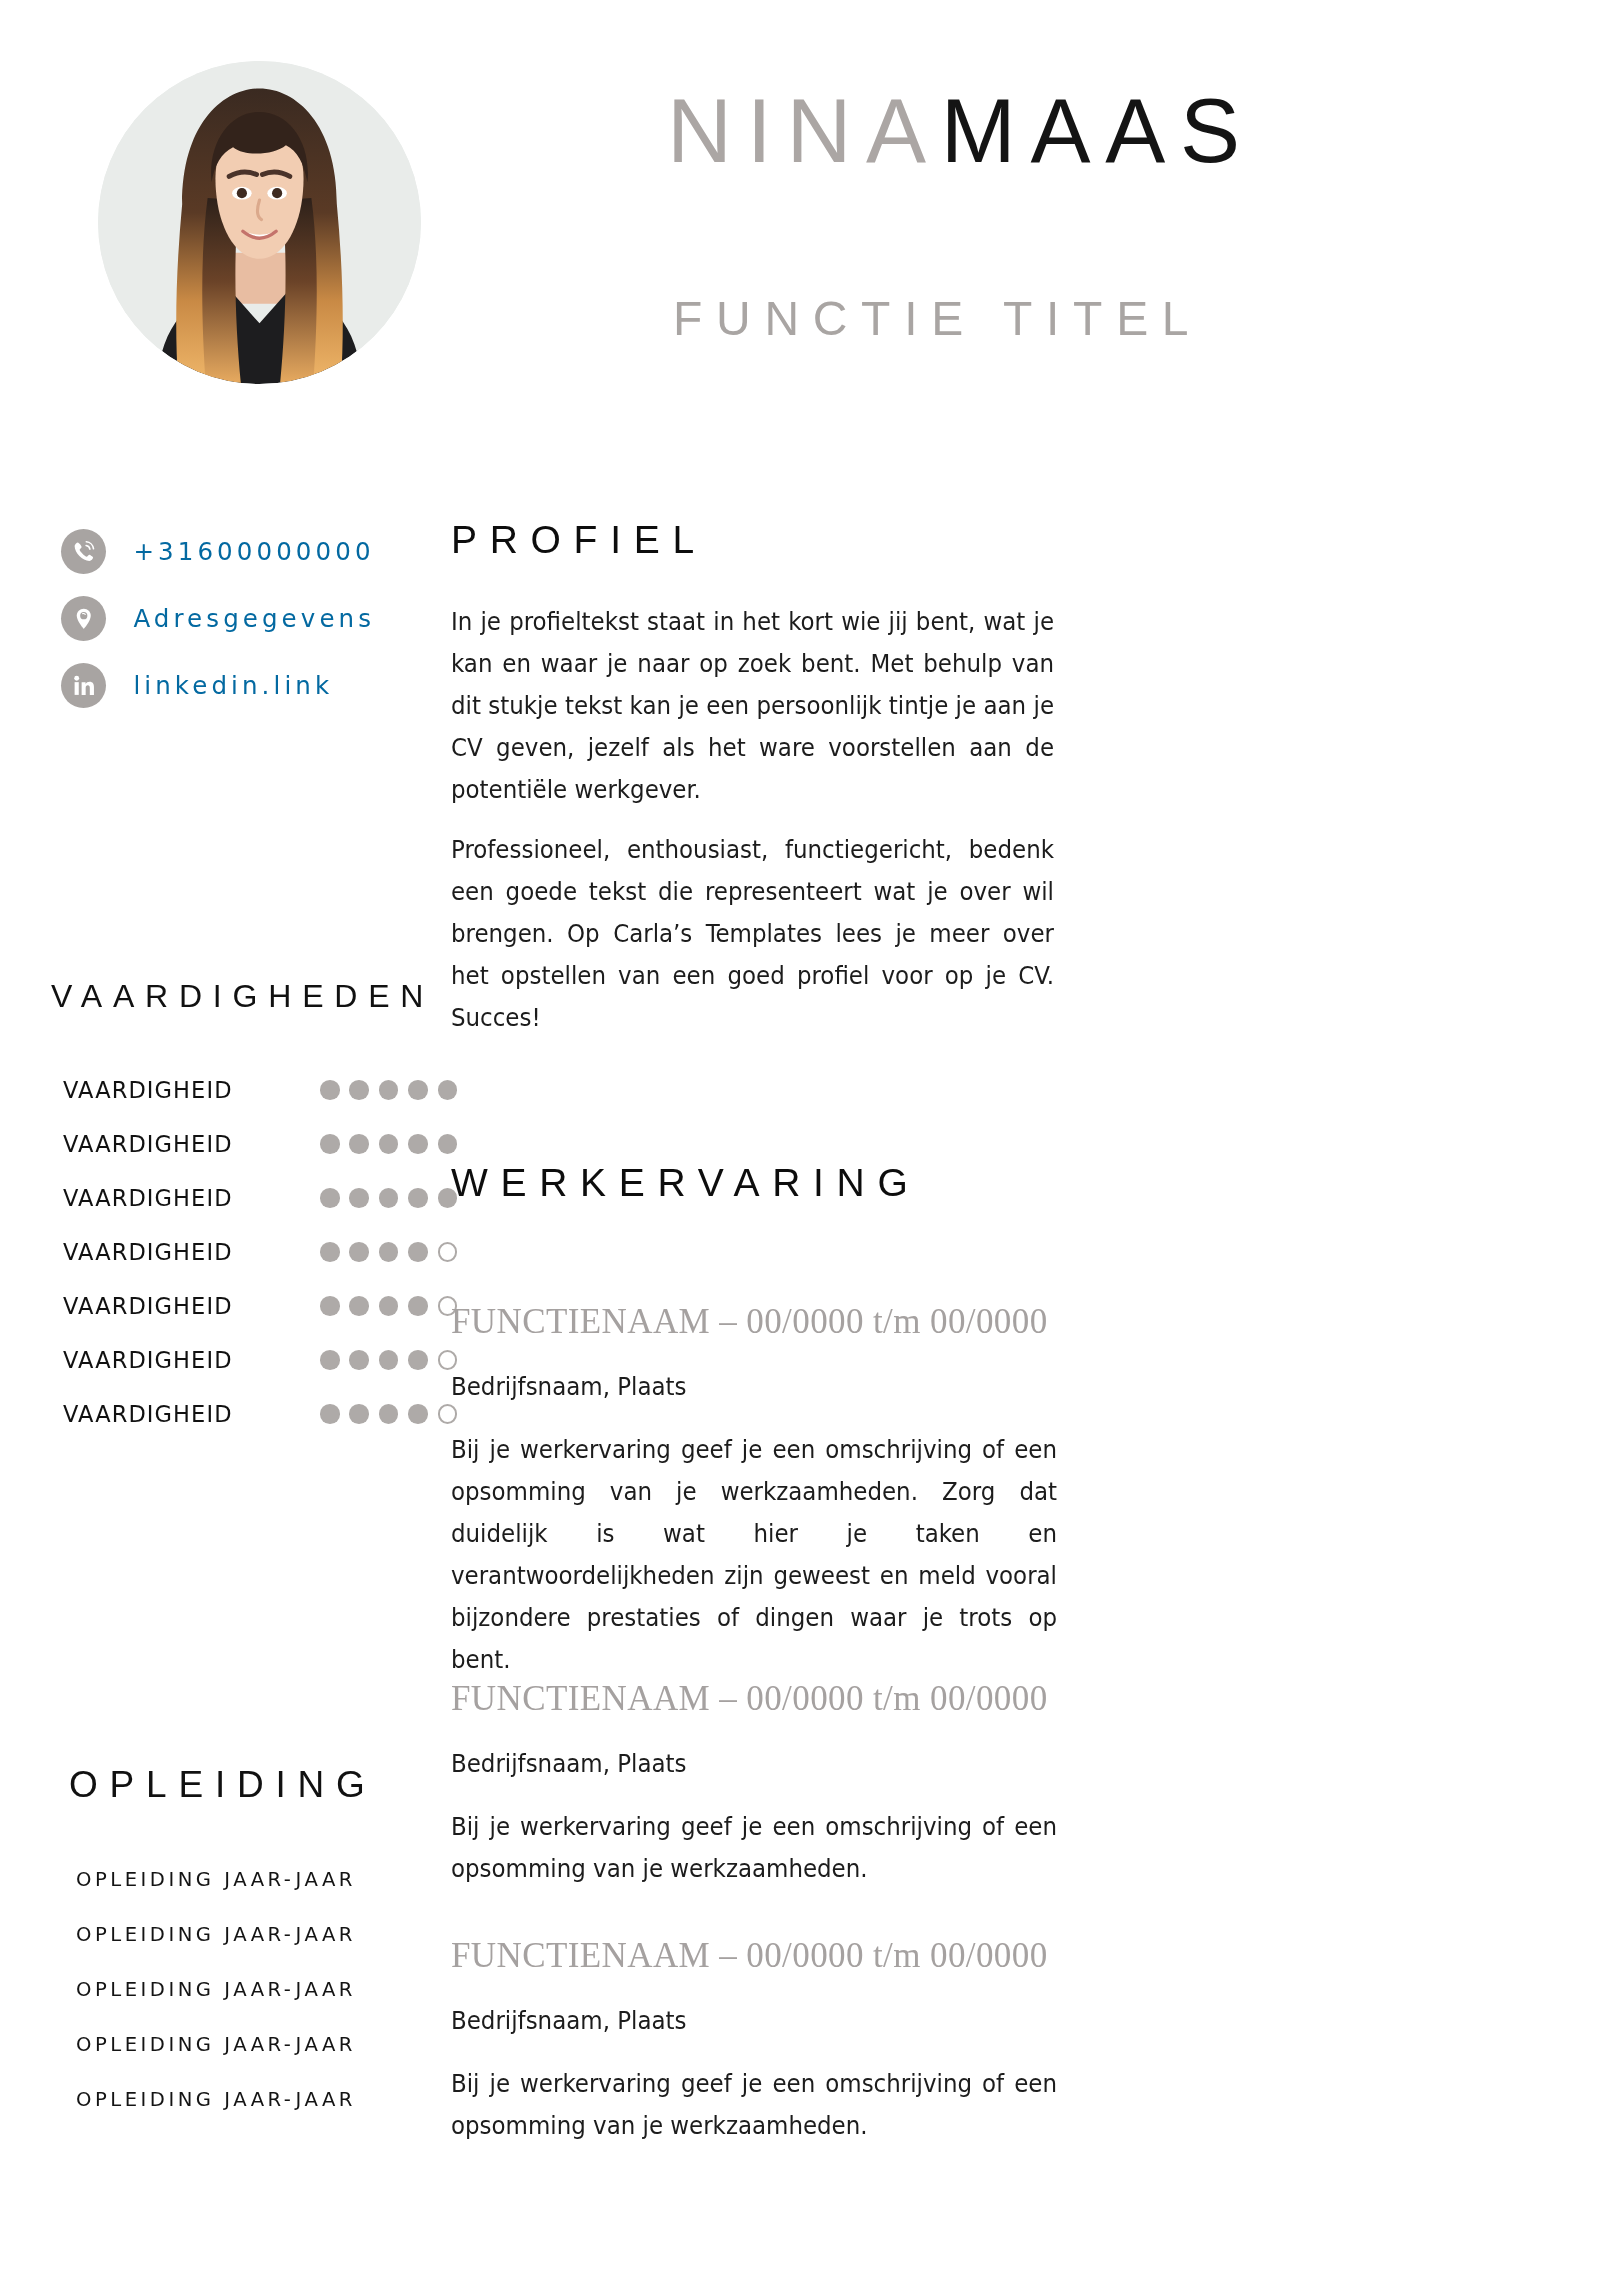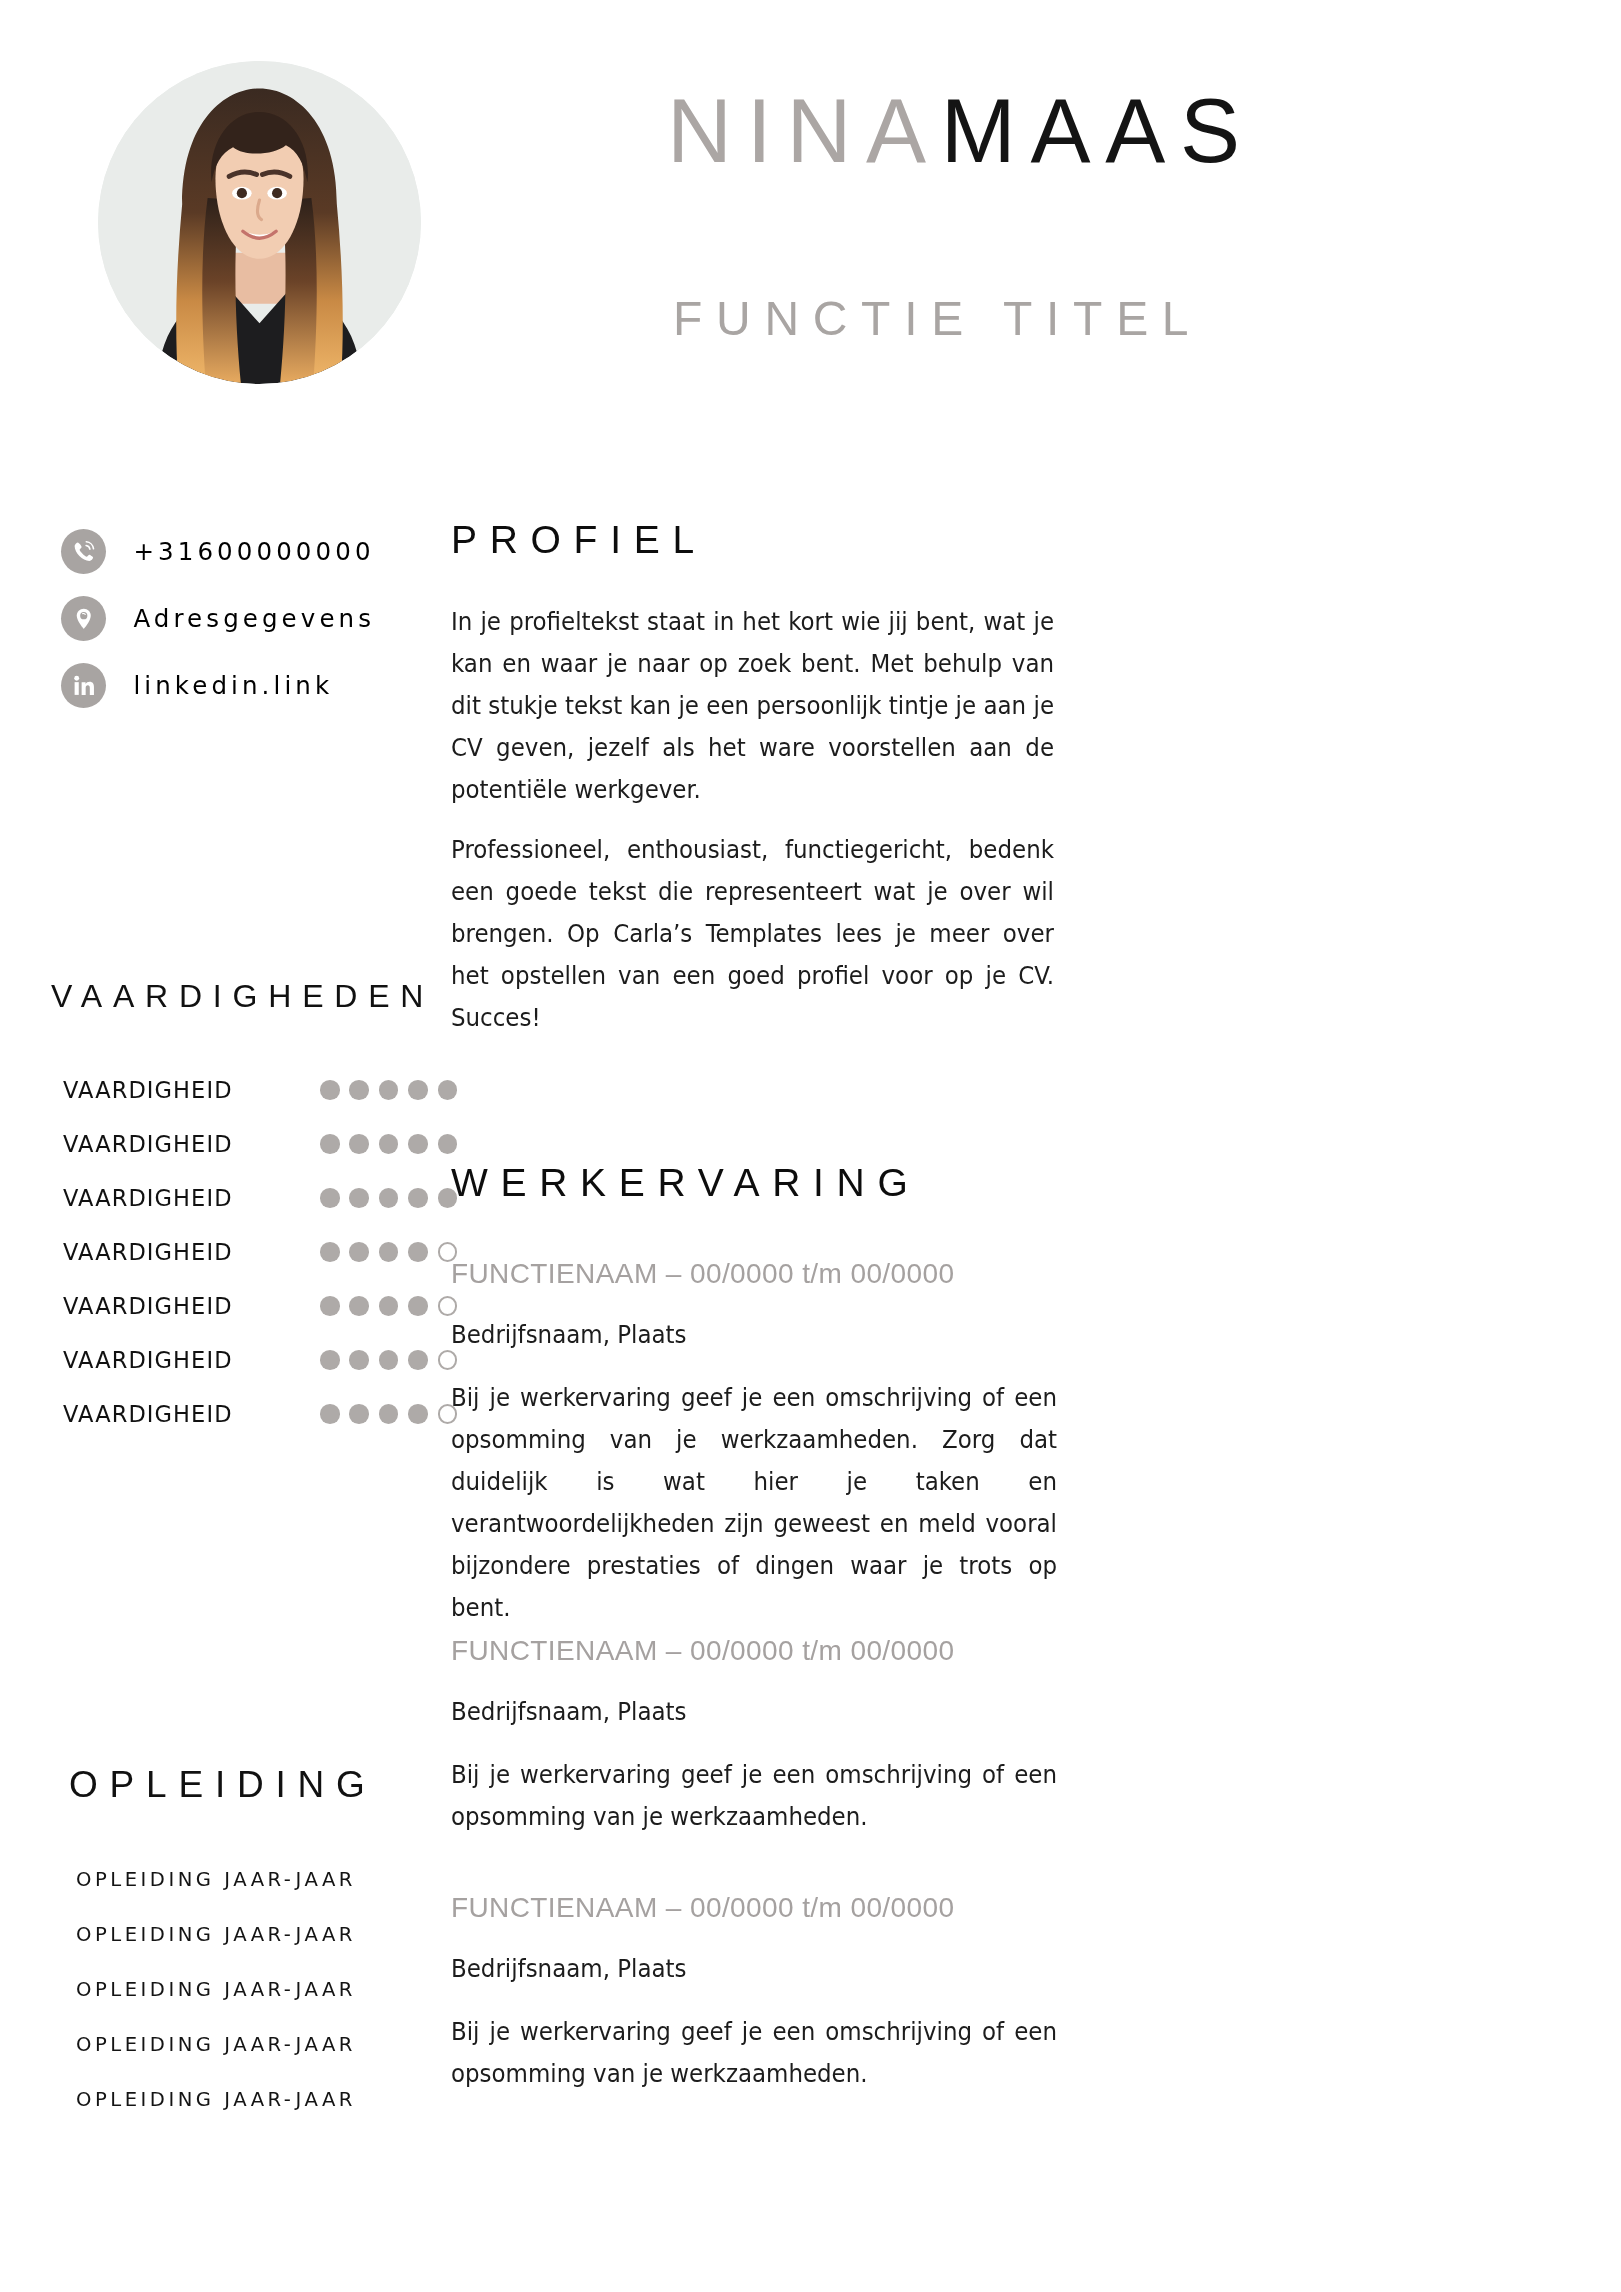--- a/index.html
+++ b/index.html
@@ -27,21 +27,21 @@
   .contact-row{display:flex;align-items:center;height:67px;}
   .c-badge{
     width:45px;height:45px;border-radius:50%;
     background:#a8a4a2;flex:0 0 45px;
     display:flex;align-items:center;justify-content:center;
     margin-right:27.4px;
   }
   .c-badge svg{display:block;}
   .c-text{
     font-family:"DejaVu Sans", sans-serif;
-    font-size:24.5px;color:#000000;
+    font-size:24.5px;color:#0369a1;
     letter-spacing:4.1px;font-weight:400;white-space:nowrap;
   }
 
   
   .skills-head{
     position:absolute;left:51px;top:978px;
     font-family:"Liberation Sans", sans-serif;
     font-size:32px;letter-spacing:10.8px;color:#111;font-weight:400;text-align:center;
   }
   .skill-list{position:absolute;left:63px;top:1063px;width:372px;}
@@ -98,23 +98,23 @@
   .para{
     font-family:"DejaVu Sans Condensed","DejaVu Sans", sans-serif;
     font-size:25.5px;line-height:42px;color:#1c1c1c;
     text-align:justify;width:603px;font-stretch:condensed;
   }
   .profiel-p1{position:absolute;left:0;top:600px;}
   .profiel-p2{position:absolute;left:0;top:828px;}
 
   .job{position:absolute;left:0;width:606px;}
   .job-head{
-    font-family:Liberation Sans, sans-serif;
-    font-size:28px;color:#a5a1a0;letter-spacing:0.4px;
-    white-space:nowrap;margin-bottom:29px;font-stretch:condensed;
+    font-family:Liberation Serif, serif;
+    font-size:35px;color:#a5a1a0;letter-spacing:0.4px;
+    white-space:nowrap;margin-bottom:29px;font-stretch:condensed;margin-top:44px;
   }
   .job-company{
     font-family:"DejaVu Sans Condensed","DejaVu Sans", sans-serif;
     font-size:25.5px;color:#1c1c1c;margin-bottom:27.4px;font-stretch:condensed;
   }
   .job-desc{
     font-family:"DejaVu Sans Condensed","DejaVu Sans", sans-serif;
     font-size:25.5px;line-height:42px;color:#1c1c1c;
     text-align:justify;font-stretch:condensed;
   }

